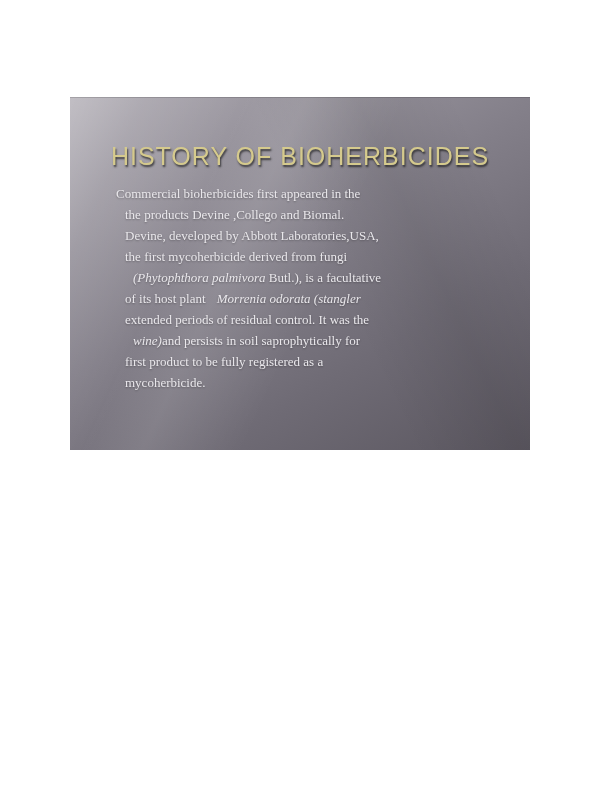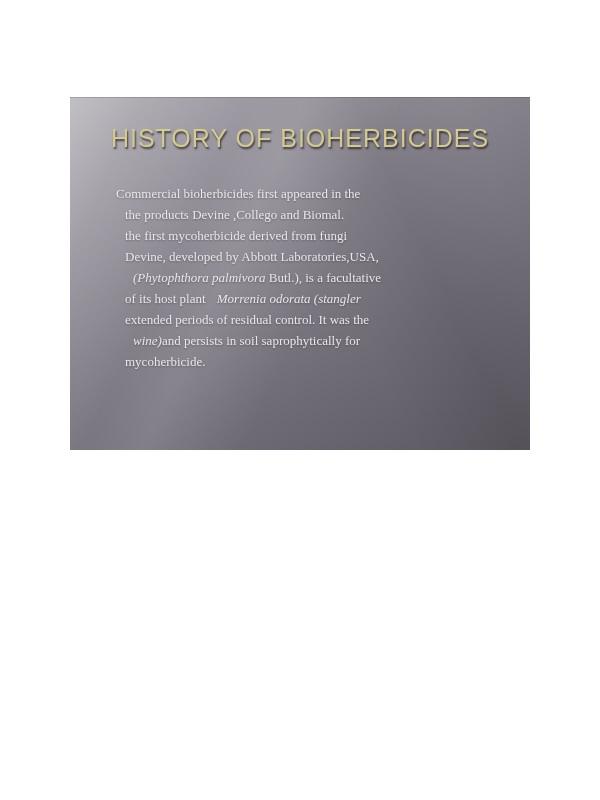--- a/index.html
+++ b/index.html
@@ -25,21 +25,21 @@
     
     background:
       linear-gradient(115deg, rgba(255,255,255,0.26) 0%, rgba(255,255,255,0.10) 12%, rgba(255,255,255,0) 30%),
       linear-gradient(115deg, rgba(255,255,255,0) 28%, rgba(255,255,255,0.10) 38%, rgba(255,255,255,0) 54%),
       linear-gradient(65deg,  rgba(0,0,0,0) 55%, rgba(0,0,0,0.07) 72%, rgba(0,0,0,0) 88%),
       linear-gradient(150deg, #aca8b0 0%, #98949d 22%, #837f89 45%, #6f6b75 70%, #5b5760 100%);
     box-shadow: inset 0 1px 0 rgba(0,0,0,0.15);
   }
   .slide-title {
     margin: 0;
-    padding-top: 27px;
+    padding-top: 45px;
     text-align: center;
     font-family: "Liberation Sans", sans-serif;
     font-weight: 400;
     font-size: 25px;
     letter-spacing: 1px;
     color: #d5ca8d;
     text-shadow: 1px 2px 2px rgba(25,25,25,0.75);
     white-space: nowrap;
   }
   .slide-body {
@@ -65,22 +65,23 @@
 </style>
 </head>
 <body>
 
 <div class="page">
   <div class="slide">
     <h1 class="slide-title">HISTORY OF BIOHERBICIDES</h1>
     <div class="slide-body">
         <div class="body-line first"><span>Commercial bioherbicides first appeared in the</span></div>
         <div class="body-line"><span>the products Devine ,Collego and Biomal.</span></div>
+        <div class="body-line"><span>Devine, developed by Abbott Laboratories,USA,</span></div>
         <div class="body-line"><span>the first mycoherbicide derived from fungi</span></div>
-        <div class="body-line"><span>Devine, developed by Abbott Laboratories,USA,</span></div>
         <div class="body-line"><em>(Phytophthora palmivora</em><span> Butl.), is a facultative</span></div>
         <div class="body-line"><span>of its host plant </span><em>Morrenia odorata (stangler</em></div>
         <div class="body-line"><span>extended periods of residual control. It was the</span></div>
         <div class="body-line"><em>wine)</em><span>and persists in soil saprophytically for</span></div>
+        <div class="body-line"><span>first product to be fully registered as a</span></div>
         <div class="body-line"><span>mycoherbicide.</span></div>
       </div>
   </div>
 </div>
 
 </body></html>

